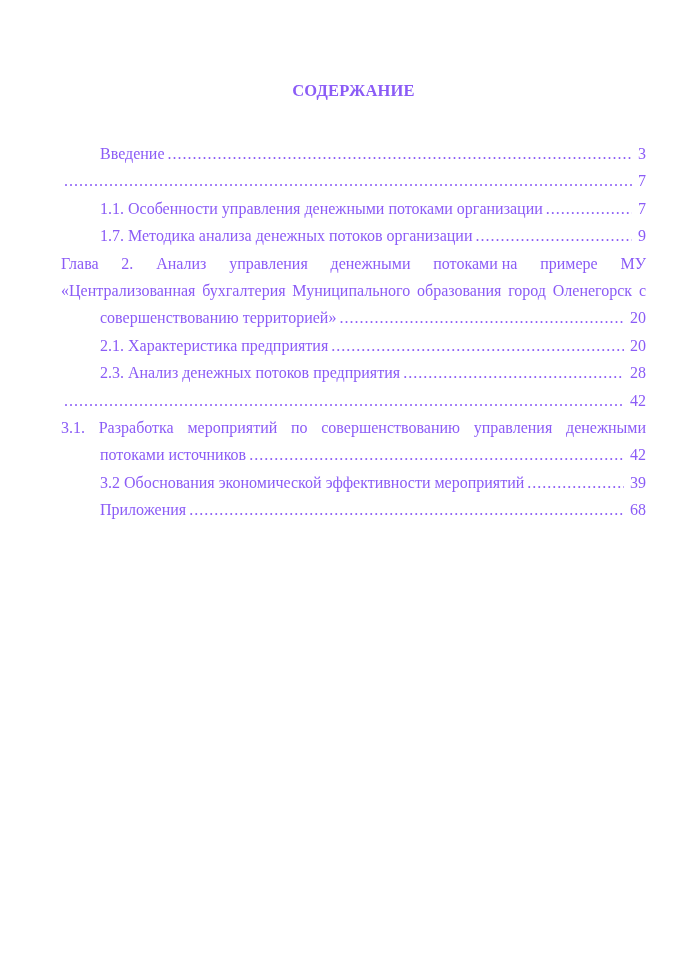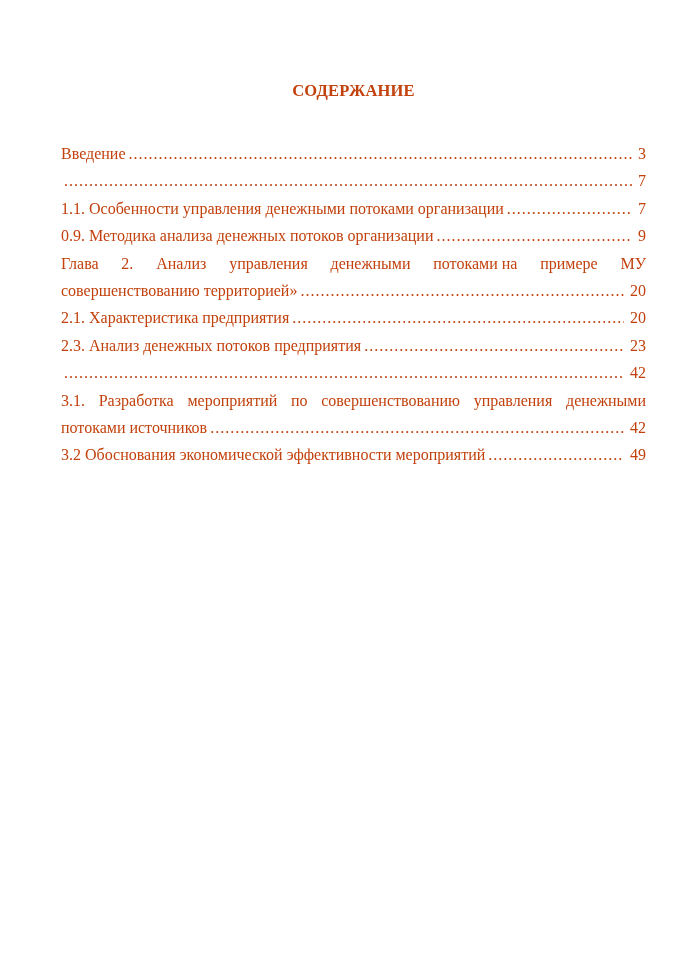--- a/index.html
+++ b/index.html
@@ -9,21 +9,21 @@
   }
   .page {
     position: relative;
     width: 675px;
     height: 958px;
     background: #ffffff;
     box-sizing: border-box;
     padding: 77px 29px 0 61px;
     font-family: "Liberation Serif", "DejaVu Serif", serif;
     font-size: 16px;
-    color: #c2410c;
+    color: #8b5cf6;
     overflow: hidden;
   }
   .doc-title {
     font-weight: bold;
     font-size: 16.5px;
     line-height: 27px;
     text-align: center;
     margin: 0 0 36px 0;
     letter-spacing: 0.2px;
   }
@@ -43,20 +43,21 @@
     white-space: pre;
     flex: 0 0 auto;
   }
   
   .line.final {
     display: flex;
   }
   .line.final .txt {
     flex: 0 0 auto;
     white-space: pre;
+    margin-left: 39px;
   }
   .line.final .leader {
     flex: 1 1 0;
     min-width: 0;
     overflow: hidden;
     white-space: nowrap;
     margin-left: 3px;
     margin-right: 6px;
     letter-spacing: 1px;
   }
@@ -89,54 +90,63 @@
       </div>
       <div class="entry">
         <div class="line final">
           <span class="txt">1.1. Особенности управления денежными потоками организации</span>
           <span class="leader"></span>
           <span class="pagenum">7</span>
         </div>
       </div>
       <div class="entry">
         <div class="line final">
-          <span class="txt">0.9. Методика анализа денежных потоков организации</span>
+          <span class="txt">1.7. Методика анализа денежных потоков организации</span>
           <span class="leader"></span>
           <span class="pagenum">9</span>
         </div>
       </div>
       <div class="entry">
         <div class="line justify">
           <span class="word">Глава</span>
           <span class="word">2.</span>
           <span class="word">Анализ</span>
           <span class="word">управления</span>
           <span class="word">денежными</span>
           <span class="word">потоками&nbsp;на</span>
           <span class="word">примере</span>
           <span class="word">МУ</span>
+        </div>
+        <div class="line justify">
+          <span class="word">«Централизованная</span>
+          <span class="word">бухгалтерия</span>
+          <span class="word">Муниципального</span>
+          <span class="word">образования</span>
+          <span class="word">город</span>
+          <span class="word">Оленегорск</span>
+          <span class="word">с</span>
         </div>
         <div class="line final">
           <span class="txt">совершенствованию территорией»</span>
           <span class="leader"></span>
           <span class="pagenum">20</span>
         </div>
       </div>
       <div class="entry">
         <div class="line final">
           <span class="txt">2.1. Характеристика предприятия</span>
           <span class="leader"></span>
           <span class="pagenum">20</span>
         </div>
       </div>
       <div class="entry">
         <div class="line final">
           <span class="txt">2.3. Анализ денежных потоков предприятия</span>
           <span class="leader"></span>
-          <span class="pagenum">23</span>
+          <span class="pagenum">28</span>
         </div>
       </div>
       <div class="entry">
         <div class="line final">
           <span class="leader"></span>
           <span class="pagenum">42</span>
         </div>
       </div>
       <div class="entry">
         <div class="line justify">
@@ -151,17 +161,24 @@
         <div class="line final">
           <span class="txt">потоками источников</span>
           <span class="leader"></span>
           <span class="pagenum">42</span>
         </div>
       </div>
       <div class="entry">
         <div class="line final">
           <span class="txt">3.2 Обоснования экономической эффективности мероприятий</span>
           <span class="leader"></span>
-          <span class="pagenum">49</span>
+          <span class="pagenum">39</span>
+        </div>
+      </div>
+      <div class="entry">
+        <div class="line final">
+          <span class="txt">Приложения</span>
+          <span class="leader"></span>
+          <span class="pagenum">68</span>
         </div>
       </div>
     </div>
 </div>
 
 </body></html>

